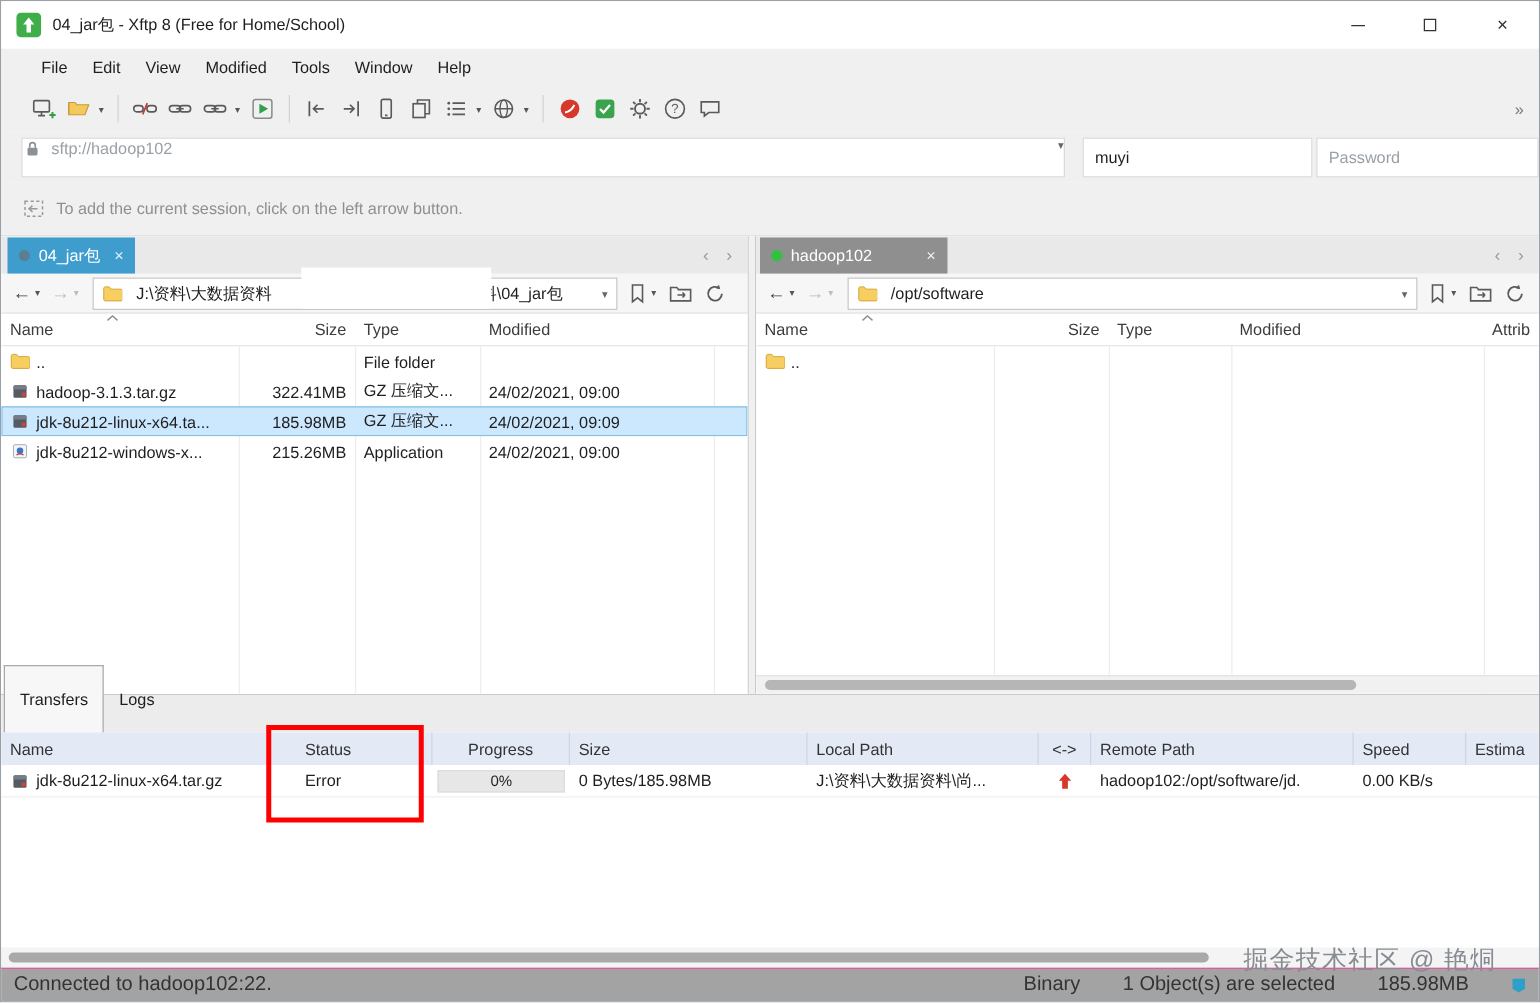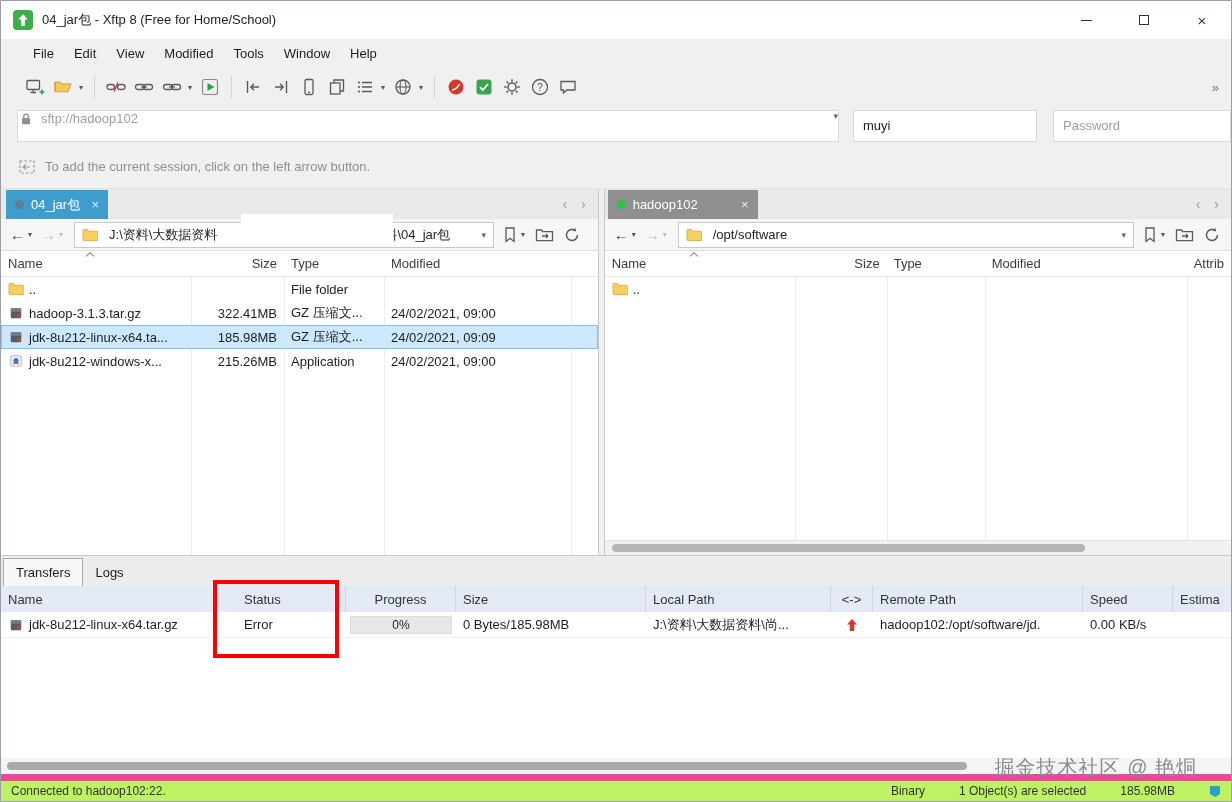--- a/index.html
+++ b/index.html
@@ -25,21 +25,21 @@
   .sep{width:1px;height:22px;background:#d2d2d2;margin:0 9px 0 5px}
   .spacer{flex:1}
   .overflow{color:#777;font-size:13px;padding:0 4px}
   
   .addressrow{height:40px;background:#f0f0f0;display:flex;align-items:center;padding-left:16px}
   .urlbox{width:842px;height:32px;background:#fff;border:1px solid #d9d9d9;display:flex;padding:0 0}
   .urltext{color:#9aa0a6;margin-left:7px;flex:1}
   .boxcaret{color:#666;font-size:9px}
   .field{height:32px;border:1px solid #d9d9d9;background:#fff;padding:0 9px;font:13px "Liberation Sans",sans-serif;color:#1e1e1e;outline:none}
   .user{width:184px;margin-left:14px}
-  .pass{width:178px;margin-left:16px}
+  .pass{width:178px;margin-left:3px}
   .pass::placeholder{color:#9aa0a6}
   
   .infobar{height:44px;background:#f0f0f0;display:flex;align-items:center;gap:8px;padding-left:16px;color:#8f8f8f;border-bottom:1px solid #e2e2e2}
   
   .main{height:367px;display:flex;flex:0 0 auto;border-bottom:1px solid #c9c9c9}
   .pane{display:flex;flex-direction:column;position:relative;background:#fff}
   .pane.left{width:610px;border-right:1px solid #c9c9c9}
   .splitter{width:5px;background:#f0f0f0}
   .pane.right{flex:1;border-left:1px solid #c9c9c9}
   .redaction{position:absolute;left:240px;top:25px;width:152px;height:33px;background:#fff;z-index:6}
@@ -73,37 +73,37 @@
   .c{display:flex;align-items:center;height:100%;padding:0 7px;white-space:nowrap;overflow:hidden}
   .c.r{justify-content:flex-end}
   .lp-name{width:190px}.lp-size{width:93px}.lp-type{width:100px}.lp-mod{width:187px}
   .rp-name{width:190px}.rp-size{width:92px}.rp-type{width:98px}.rp-mod{width:202px}.rp-att{flex:1}
   .fic{width:16px;height:14px;margin-right:5px;flex:0 0 auto}
   .hscroll{position:absolute;left:0;right:0;bottom:0;height:15px;background:#f1f1f1;border-top:1px solid #e3e3e3;z-index:5}
   .hthumb{position:absolute;left:7px;top:3px;width:473px;height:8px;border-radius:4px;background:#b6b6b6}
   
   .transfers{height:202px;position:relative;background:#fff;display:flex;flex-direction:column;flex:0 0 auto}
   .ttabs{height:30px;background:#ececec;display:flex;align-items:flex-end;padding-left:2px}
-  .ttab{padding:6px 12px}
+  .ttab{padding:19px 12px}
   .ttab.active{background:#f7f7f7;border:1px solid #a9a9a9;border-bottom:none}
   .thead{height:26px;background:#e3eaf5;display:flex;color:#333;flex:0 0 auto}
   .th{display:flex;align-items:center;padding:0 7px;border-right:1px solid #ccd6e6;white-space:nowrap;overflow:hidden}
   .trow{height:26px;display:flex;border-bottom:1px solid #f0f0f0;flex:0 0 auto}
   .td{display:flex;align-items:center;padding:0 7px;white-space:nowrap;overflow:hidden}
   .t-name{width:215px}.t-status{width:130px}.t-prog{width:110px}.t-size{width:190px}.t-local{width:185px}
   .t-dir{width:42px;justify-content:center}.t-remote{width:210px}.t-speed{width:90px}.t-est{flex:1;border-right:none}
   .th.t-status,.td.t-status{padding-left:28px}
   .th.t-prog{justify-content:center}
   .td.t-prog{padding:4px}
   .progtrack{flex:1;height:18px;background:#e7e7e7;border:1px solid #dcdcdc;display:flex;align-items:center;justify-content:center;font-size:12px}
   .annotation{position:absolute;left:212px;top:24px;width:126px;height:78px;border:4px solid #fe0000;z-index:20;pointer-events:none}
   
   .scrollrow{height:16px;background:#f4f4f4;position:relative;flex:0 0 auto}
   .srthumb{position:absolute;left:6px;top:4px;width:960px;height:8px;border-radius:4px;background:#a9a9a9}
-  .statusbar{height:27px;background:#bef264;border-top:7px solid #ec4899;display:flex;align-items:center;padding:0 10px;font-size:12px;color:#333;flex:0 0 auto}
+  .statusbar{height:27px;background:#a3a3a3;border-top:1px solid #ec4899;display:flex;align-items:center;padding:0 10px;font-size:16px;color:#333;flex:0 0 auto}
   .sb-right{margin-left:auto;display:flex;align-items:center;gap:34px}
   .watermark{position:absolute;right:34px;bottom:20px;font-size:20px;color:#878c93;z-index:30;letter-spacing:1px}
 </style>
 </head>
 <body>
 
 <svg width="0" height="0" style="position:absolute" aria-hidden="true">
 <defs>
   <symbol id="i-xftp" viewBox="0 0 20 20">
         <rect width="20" height="20" rx="4" fill="#3fae49"></rect>

